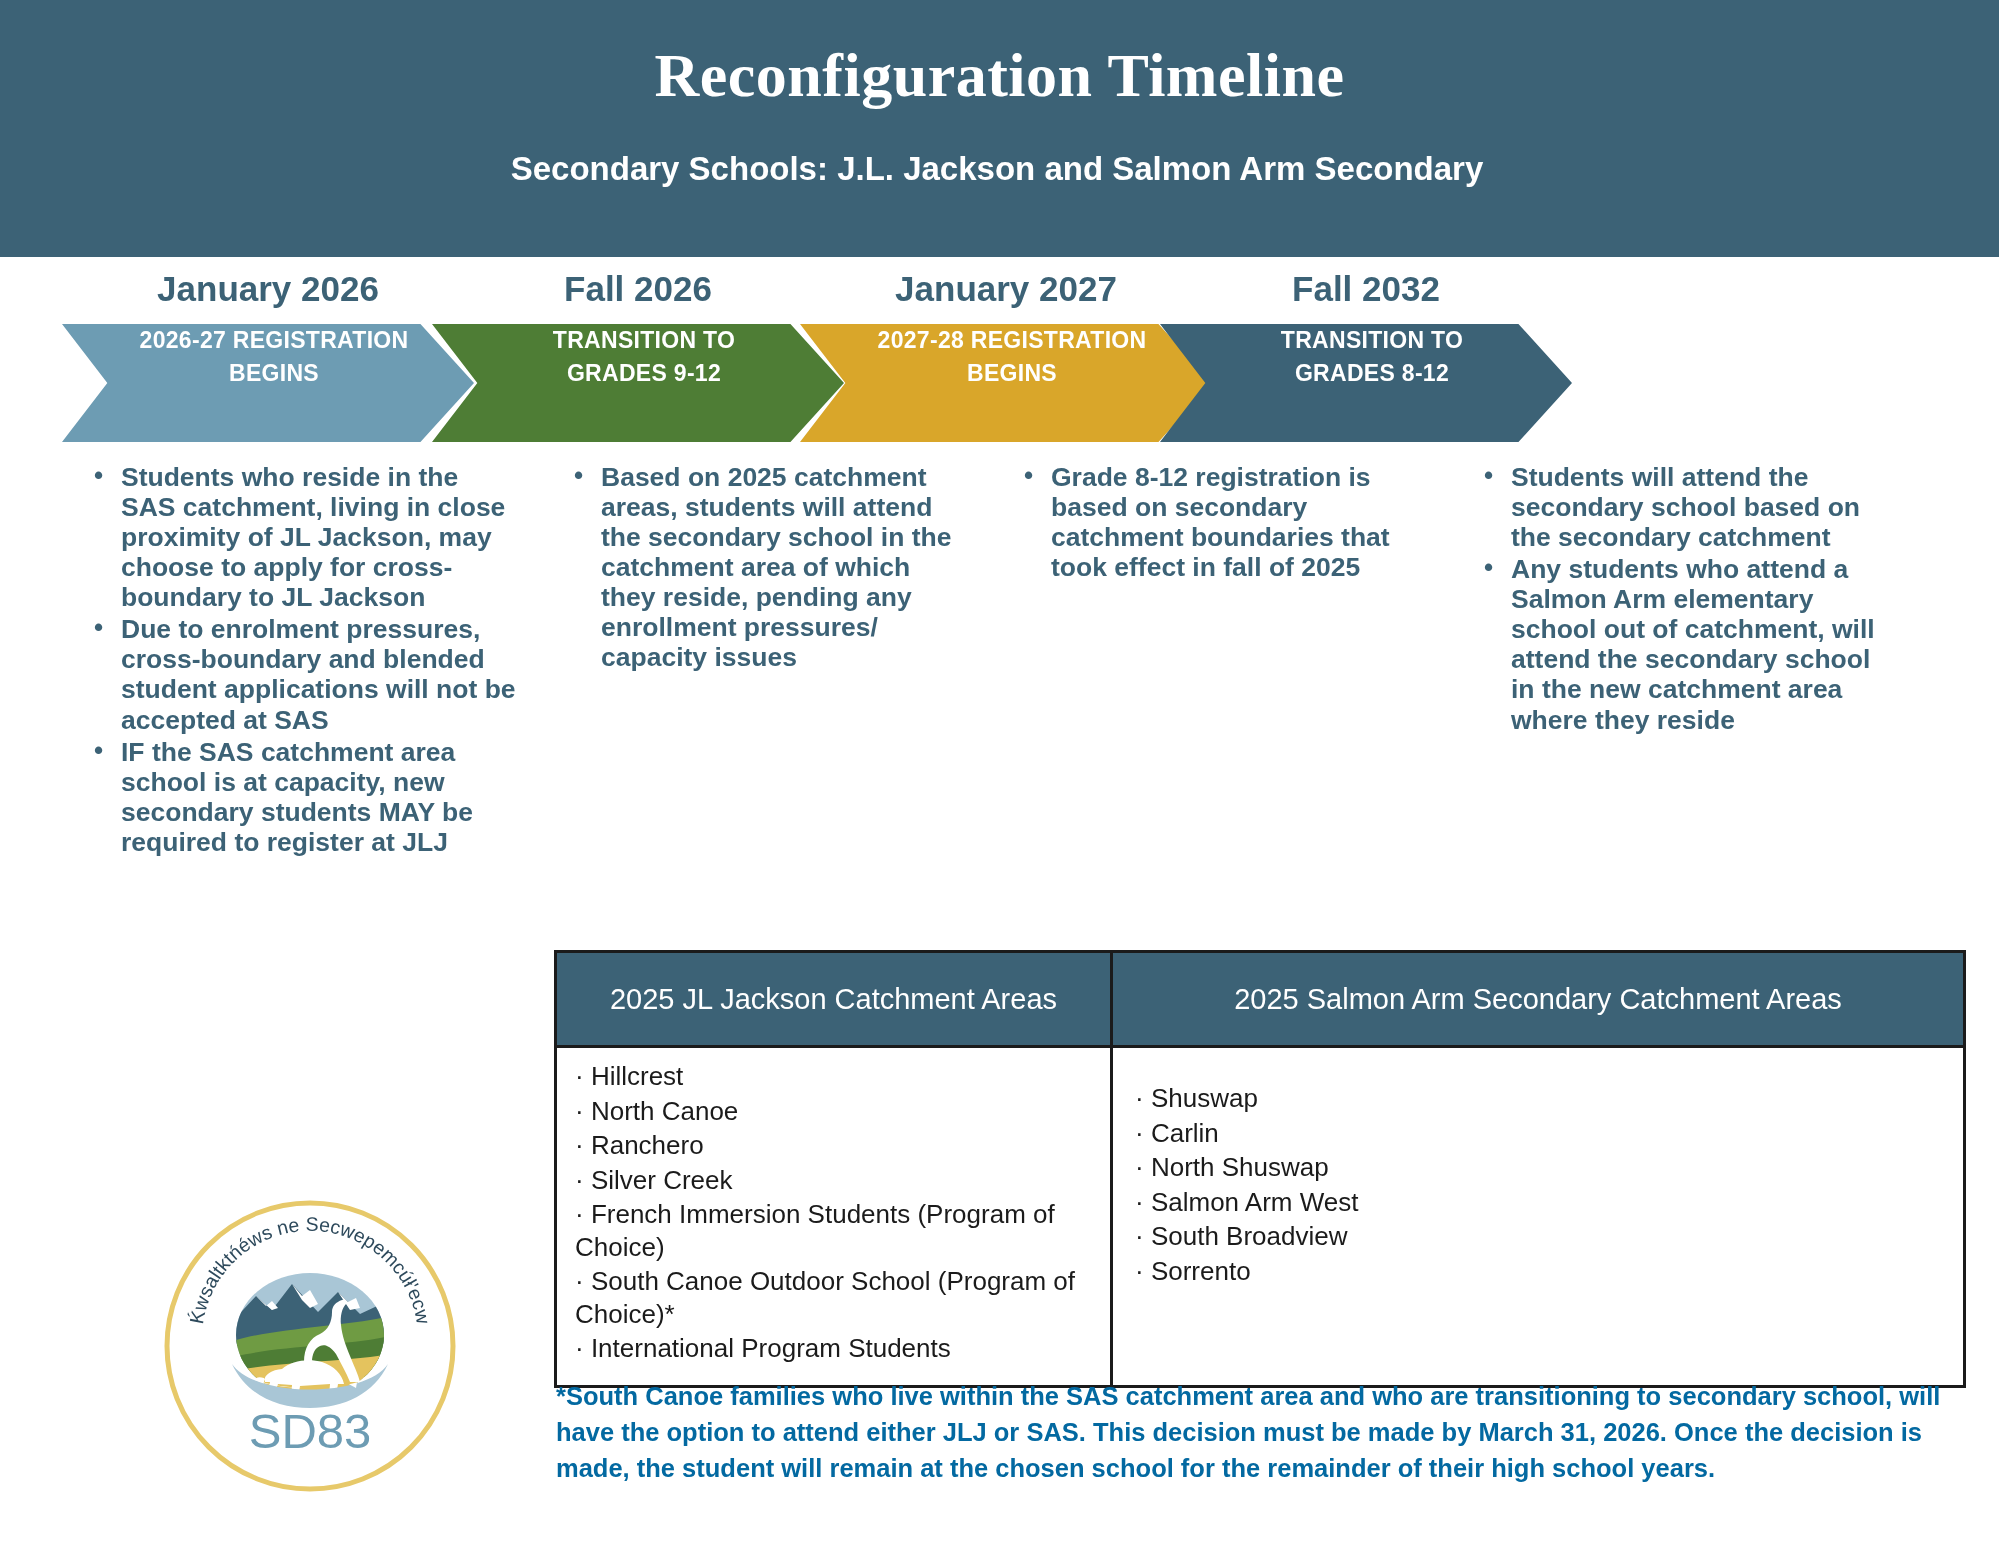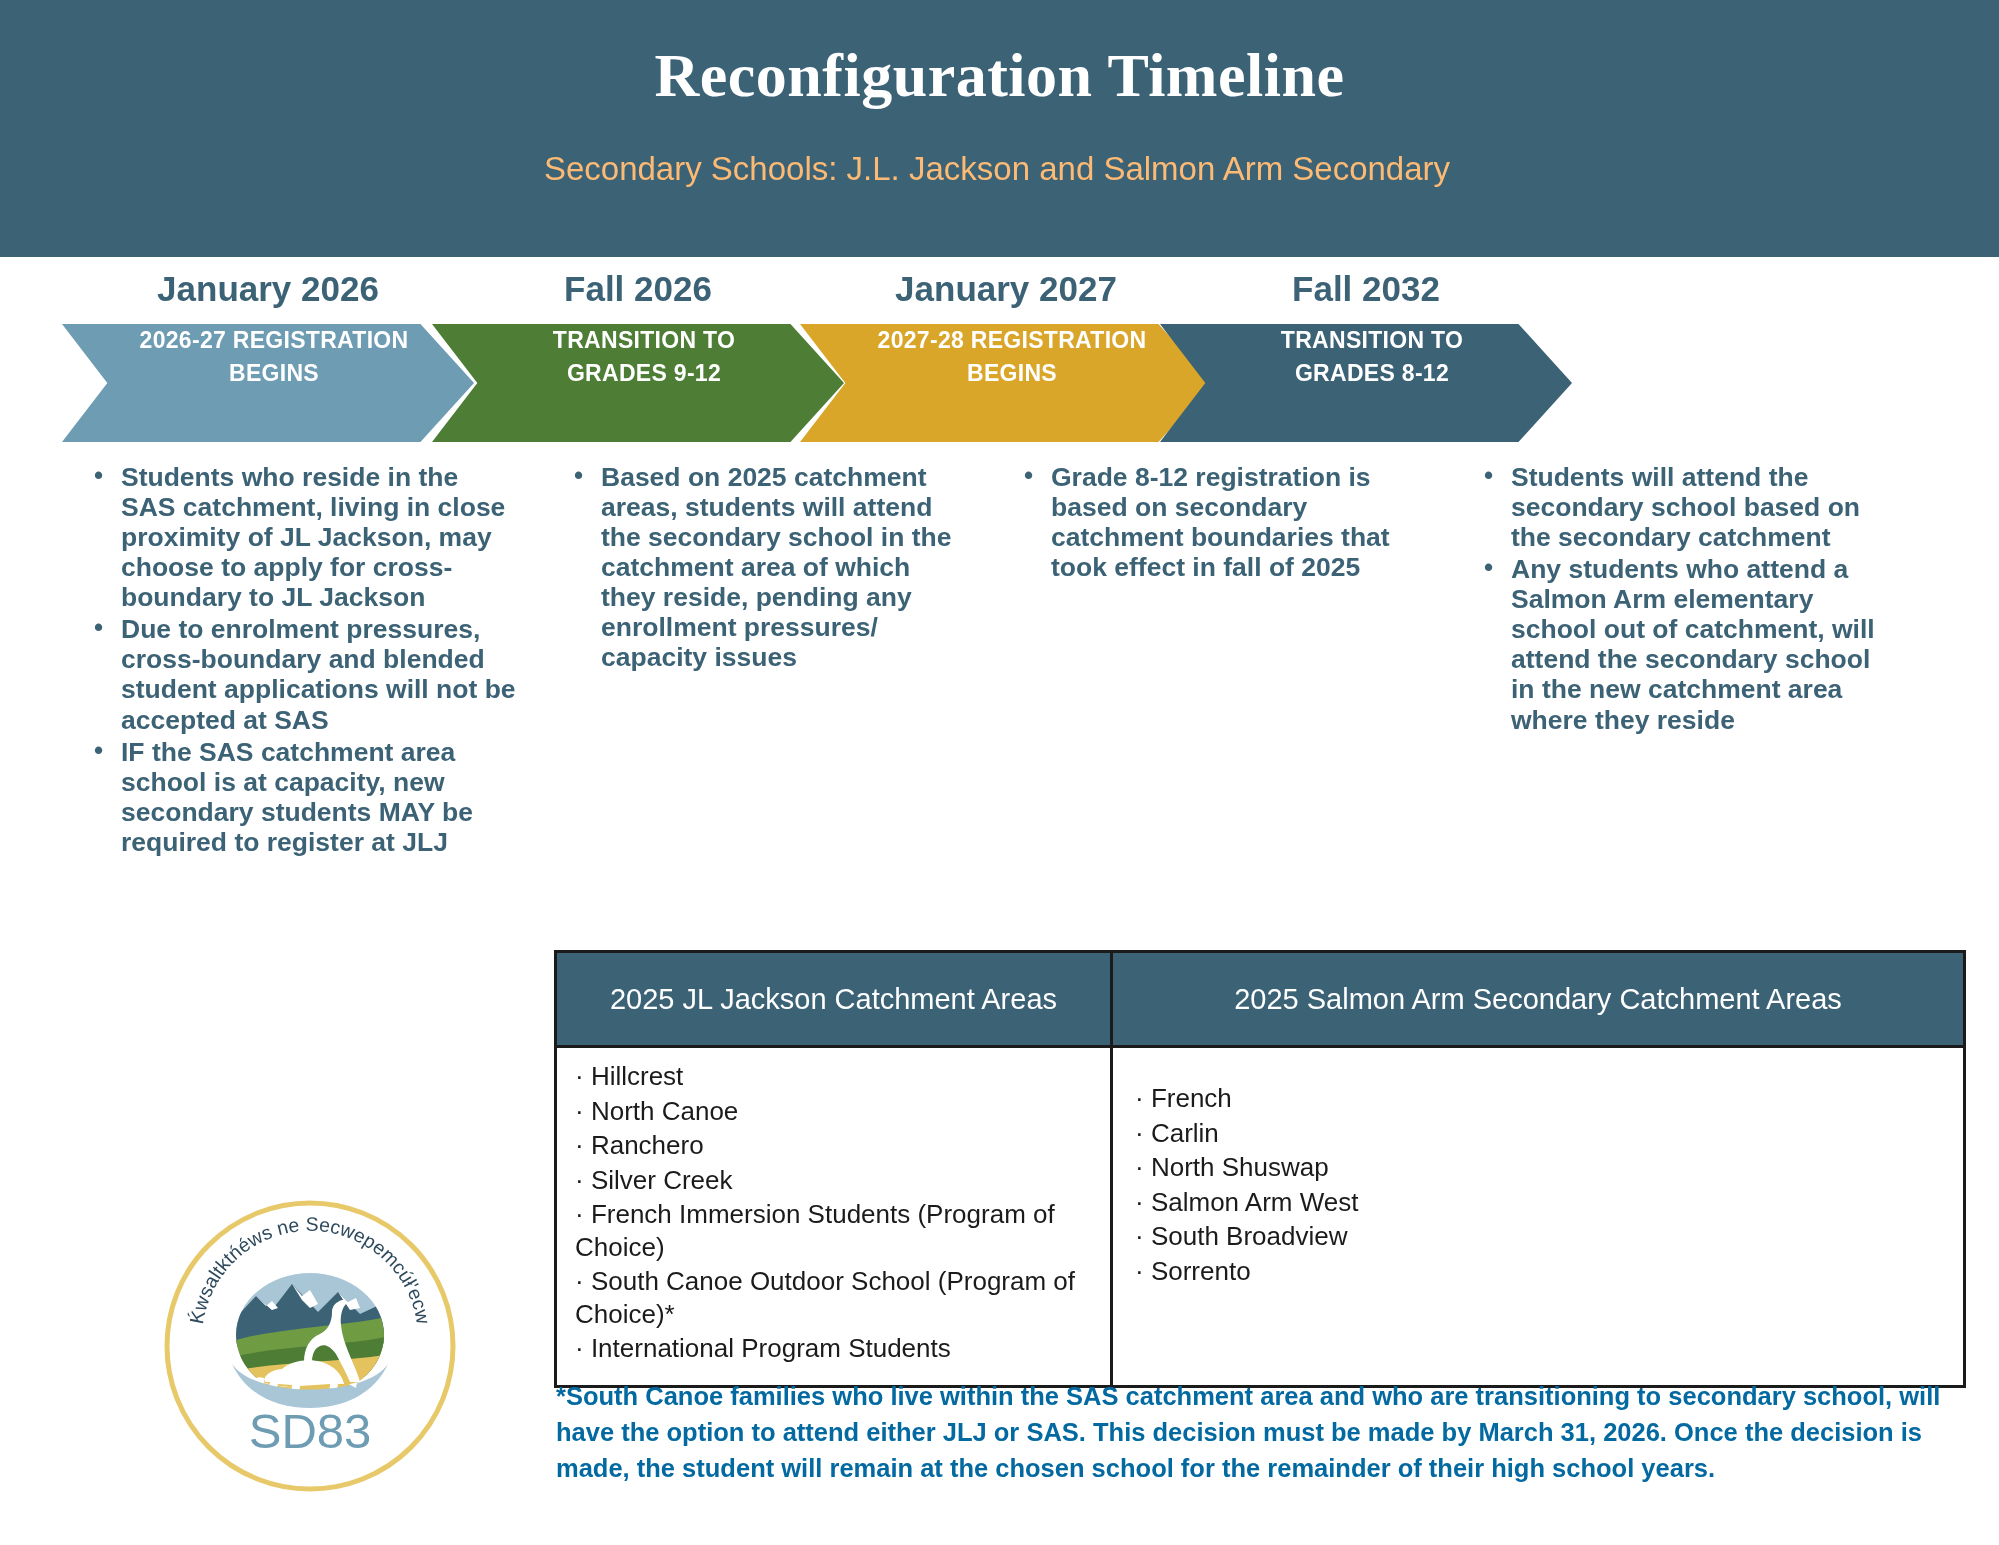--- a/index.html
+++ b/index.html
@@ -34,23 +34,23 @@
     font-family: "Liberation Serif", serif;
     font-weight: bold;
     font-size: 62px;
     letter-spacing: 0.5px;
   }
   .header-subtitle {
     position: absolute;
     left: 0; top: 150px;
     width: 1994px;
     text-align: center;
-    color: #fdba74;
+    color: #ffffff;
     font-size: 33px;
-    font-weight: normal;
+    font-weight: bold;
   }
 
   
   .timeline { position: absolute; left: 0; top: 257px; width: 1999px; height: 145px; }
 
   .tl-col { position: absolute; top: 0; }
   .tl-label {
     position: absolute;
     top: 12px;
     width: 100%;
@@ -315,21 +315,21 @@
             <li>North Canoe</li>
             <li>Ranchero</li>
             <li>Silver Creek</li>
             <li>French Immersion Students (Program of Choice)</li>
             <li>South Canoe Outdoor School (Program of Choice)*</li>
             <li>International Program Students</li>
           </ul>
         </td>
         <td class="c2">
           <ul>
-            <li>French</li>
+            <li>Shuswap</li>
             <li>Carlin</li>
             <li>North Shuswap</li>
             <li>Salmon Arm West</li>
             <li>South Broadview</li>
             <li>Sorrento</li>
           </ul>
         </td>
       </tr>
     </tbody>
   </table>

